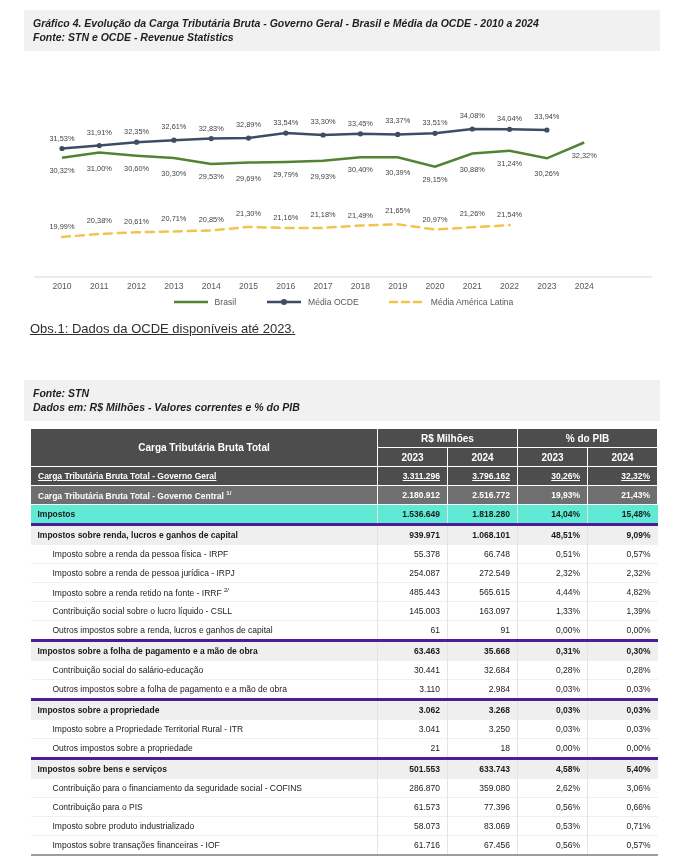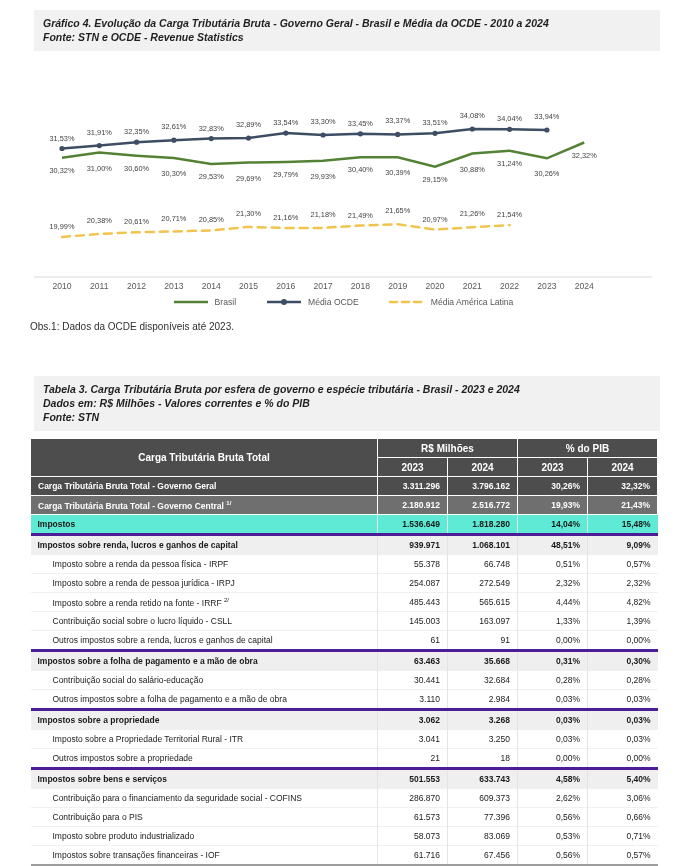--- a/index.html
+++ b/index.html
@@ -1,48 +1,48 @@
 <!DOCTYPE html>
 <html><head>
 <meta charset="utf-8">
 <style>
   html,body{margin:0;padding:0;}
   body{
     width:686px;height:866px;background:#ffffff;position:relative;
     font-family:"Liberation Sans",sans-serif;color:#1a1a1a;overflow:hidden;
   }
   .title-block{
-    margin:10px 26px 0 34px;background:#f1f1f1;padding:6px 9px 7px 9px;
+    margin:10px 26px 0 24px;background:#f1f1f1;padding:6px 9px 7px 9px;
     font-style:italic;font-weight:bold;font-size:10.5px;line-height:14px;color:#1f1f1f;
   }
   .chart-wrap{margin:28px 0 0 0;}
   .chart-wrap svg{display:block;}
   .ax{font-family:"Liberation Sans",sans-serif;font-size:8.6px;fill:#595959;text-anchor:middle;}
   .dl{font-family:"Liberation Sans",sans-serif;font-size:7.4px;fill:#3f3f3f;text-anchor:middle;}
   .legend{
     display:flex;justify-content:center;align-items:center;gap:30px;
     margin-top:2px;font-size:8.6px;color:#595959;
   }
   .legend-item{display:flex;align-items:center;gap:6px;}
-  .chart-note{margin:14px 0 0 30px;font-size:10px;color:#2f2f2f;}
+  .chart-note{margin:14px 0 0 30px;font-size:13px;color:#2f2f2f;text-decoration:underline;}
   .table-title{margin-top:44px;}
   table.data{
     border-collapse:collapse;margin:7px 29px 0 30px;width:627px;
     font-size:8.5px;color:#1a1a1a;table-layout:fixed;
   }
   table.data col.c-desc{width:347px;}
   table.data col.c-num{width:70px;}
   table.data th{
     background:#4d4d4d;color:#ffffff;font-weight:bold;border:1px solid #ffffff;
     text-align:center;font-size:10px;height:18px;padding:0 6px;
   }
   table.data td{height:18px;padding:0 7px;}
   td.lbl{text-align:left;}
   td.num{text-align:right;border-left:1px solid #e4e4e4;}
-  tr.dark td{background:#4d4d4d;color:#ffffff;font-weight:bold;border:1px solid #ffffff;}
+  tr.dark td{background:#4d4d4d;color:#ffffff;font-weight:bold;border:1px solid #ffffff;text-decoration:underline;}
   tr.gray td{background:#6f6f6f;color:#ffffff;font-weight:bold;border:1px solid #ffffff;}
   tr.total td{background:#5eead4;font-weight:bold;border-top:1px solid #8c8c8c;}
   tr.section td{background:#efefef;font-weight:bold;border-top:3px solid #4c1d95;}
   tr.sub td{background:#ffffff;border-top:1px solid #f0f0f0;}
   tr.sub td.lbl{padding-left:22px;}
   tr.last td{border-bottom:2px solid #9d9d9d;}
   sup{font-size:6px;}
 </style>
 </head>
 <body>
@@ -150,23 +150,22 @@
       <svg width="36" height="10">
         <line x1="1" y1="5" x2="35" y2="5" stroke="#f1c44f" stroke-width="2.6" stroke-dasharray="7 5" stroke-linecap="round"></line>
       </svg>
       <span>Média América Latina</span>
     </div>
   </div>
 
 <div class="chart-note">Obs.1: Dados da OCDE disponíveis até 2023.</div>
 
 <div class="title-block table-title">
-  <div>Tabela 3. Carga Tributária Bruta por esfera de governo e espécie tributária - Brasil - 2023 e 2024</div>
+  <div>Fonte: STN</div>
   <div>Dados em: R$ Milhões - Valores correntes e % do PIB</div>
-  <div>Fonte: STN</div>
 </div>
 
 <table class="data">
   <colgroup>
     <col class="c-desc">
       <col class="c-num">
       <col class="c-num">
       <col class="c-num">
       <col class="c-num">
   </colgroup>
@@ -292,21 +291,21 @@
       <tr class="section">
         <td class="lbl">Impostos sobre bens e serviços</td>
         <td class="num">501.553</td>
         <td class="num">633.743</td>
         <td class="num">4,58%</td>
         <td class="num">5,40%</td>
       </tr>
       <tr class="sub">
         <td class="lbl">Contribuição para o financiamento da seguridade social - COFINS</td>
         <td class="num">286.870</td>
-        <td class="num">609.373</td>
+        <td class="num">359.080</td>
         <td class="num">2,62%</td>
         <td class="num">3,06%</td>
       </tr>
       <tr class="sub">
         <td class="lbl">Contribuição para o PIS</td>
         <td class="num">61.573</td>
         <td class="num">77.396</td>
         <td class="num">0,56%</td>
         <td class="num">0,66%</td>
       </tr>

